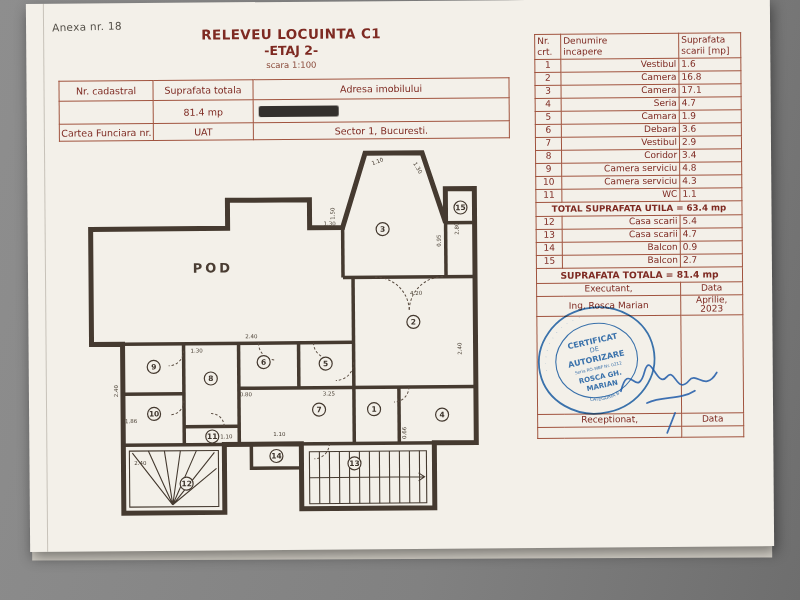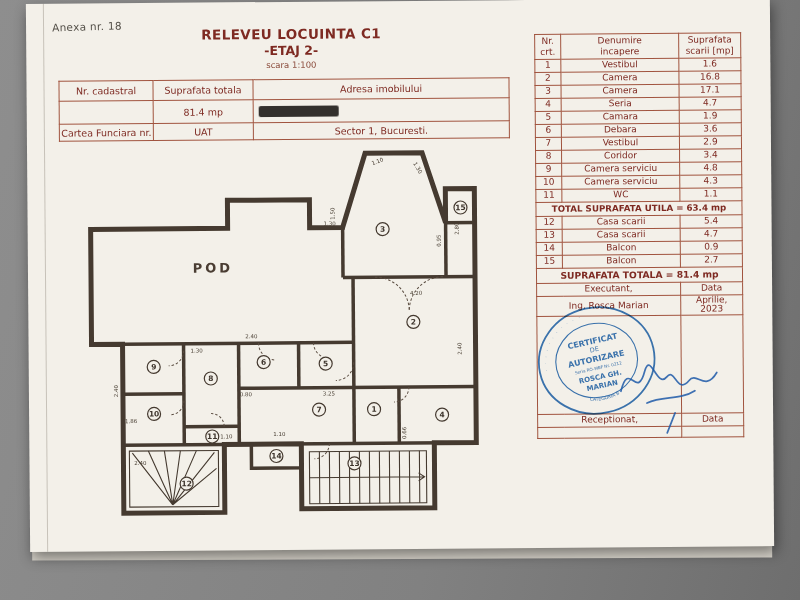--- a/index.html
+++ b/index.html
@@ -18,24 +18,24 @@
   .scale{font-size:8.5px;margin-top:2px;color:#8a4a3a}
   table{border-collapse:collapse;table-layout:fixed}
   .info-table{position:absolute;left:32px;top:77px;color:var(--ink);font-size:9.5px;text-align:center}
   .info-table td{border:1px solid var(--line);padding:0;vertical-align:middle}
   .info-table tr.r1 td{height:19px}
   .info-table tr.r2 td{height:22px}
   .info-table tr.r3 td{height:16px}
   .redacted{width:80px;height:11px;background:#23201e;border-radius:2px;filter:blur(.6px);opacity:.92;margin-left:5px}
   .room-table{position:absolute;left:508px;top:34px;width:206px;color:var(--ink);font-size:9px}
   .room-table td{border:1px solid var(--line);padding:0 2px;height:12px;line-height:1.05;vertical-align:middle}
-  .hdr td{height:24px;text-align:center;line-height:1.2}
+  .hdr td{height:24px;line-height:1.2}
   .c-nr{text-align:center}
-  .c-name{text-align:center}
-  .c-area{text-align:center}
+  .c-name{text-align:right}
+  .c-area{}
   .total-row td{height:13px;text-align:center;font-weight:bold;font-size:8.7px}
   .total2-row td{height:14px;text-align:center;font-weight:bold;font-size:9.2px}
   .exec td{height:12px;text-align:center}
   .execname td{height:13px;text-align:center}
   .stamp-row td{height:97px}
   .blank-row td{height:10px}
   .floorplan{position:absolute;left:45px;top:136px;width:432px;height:400px}
   .wall-outer{fill:none;stroke:var(--plan);stroke-width:5;stroke-linejoin:miter}
   .wall-in{fill:none;stroke:var(--plan);stroke-width:3.5}
   .thin{fill:none;stroke:var(--plan);stroke-width:1.1}

